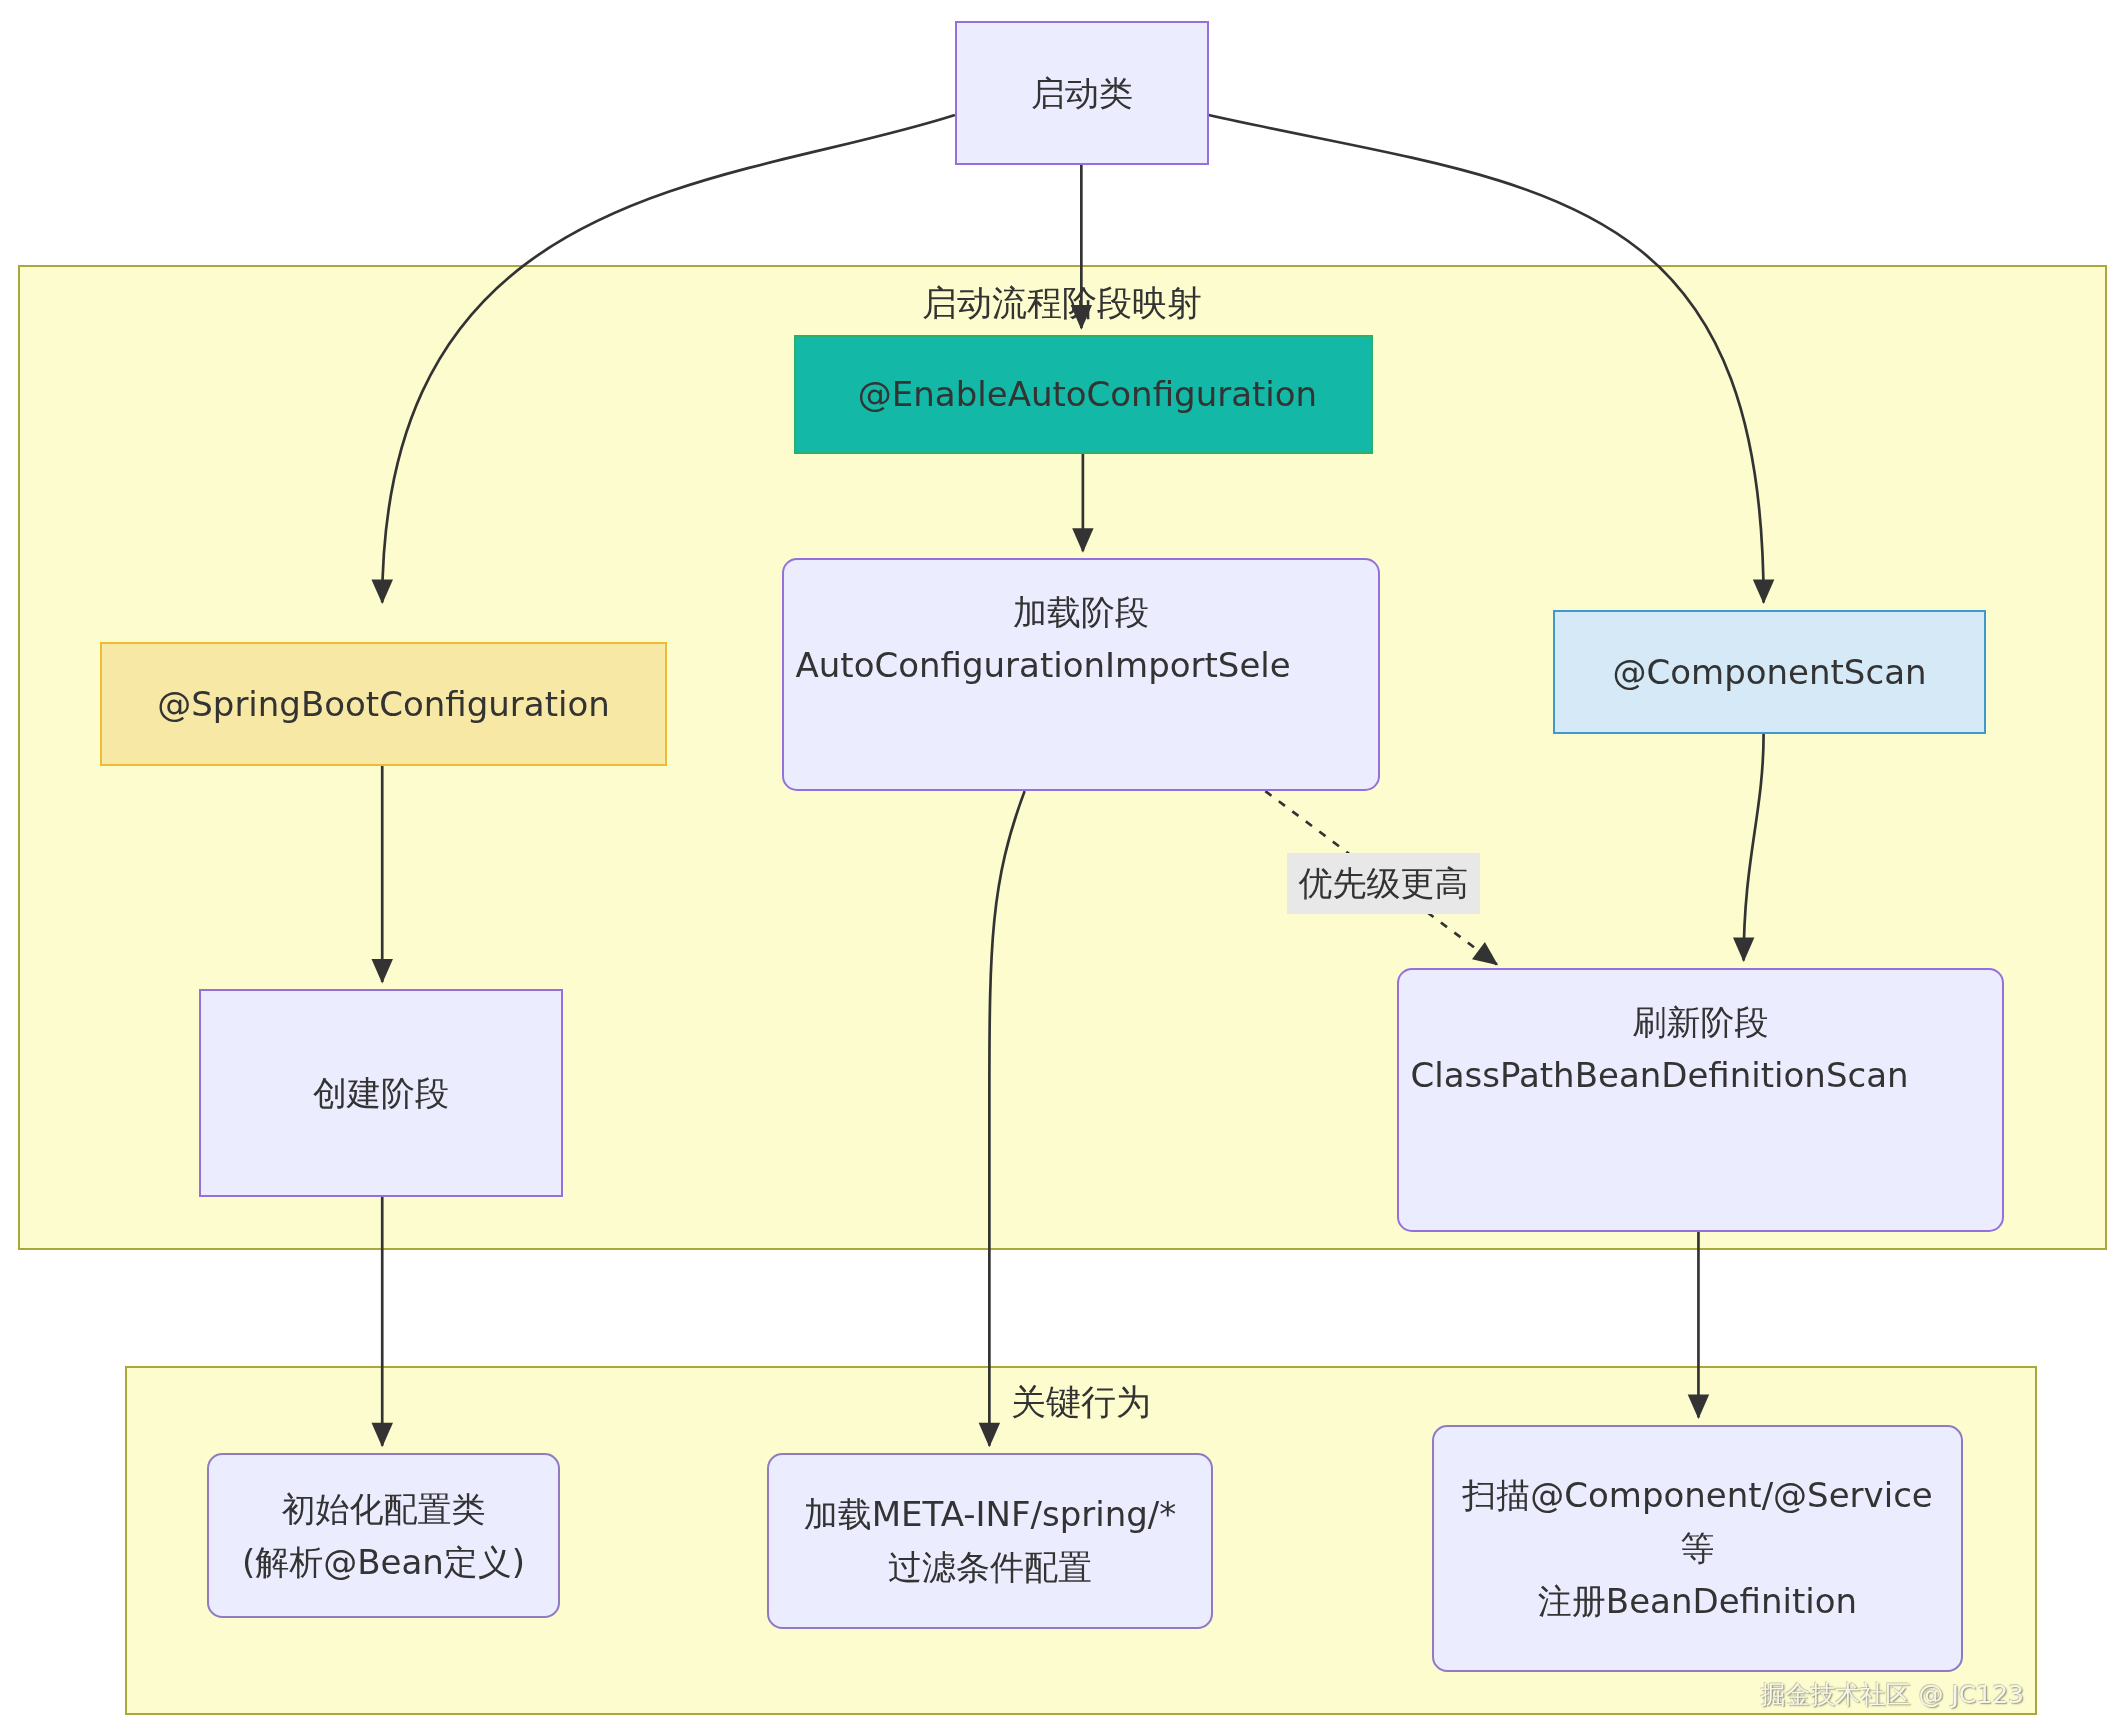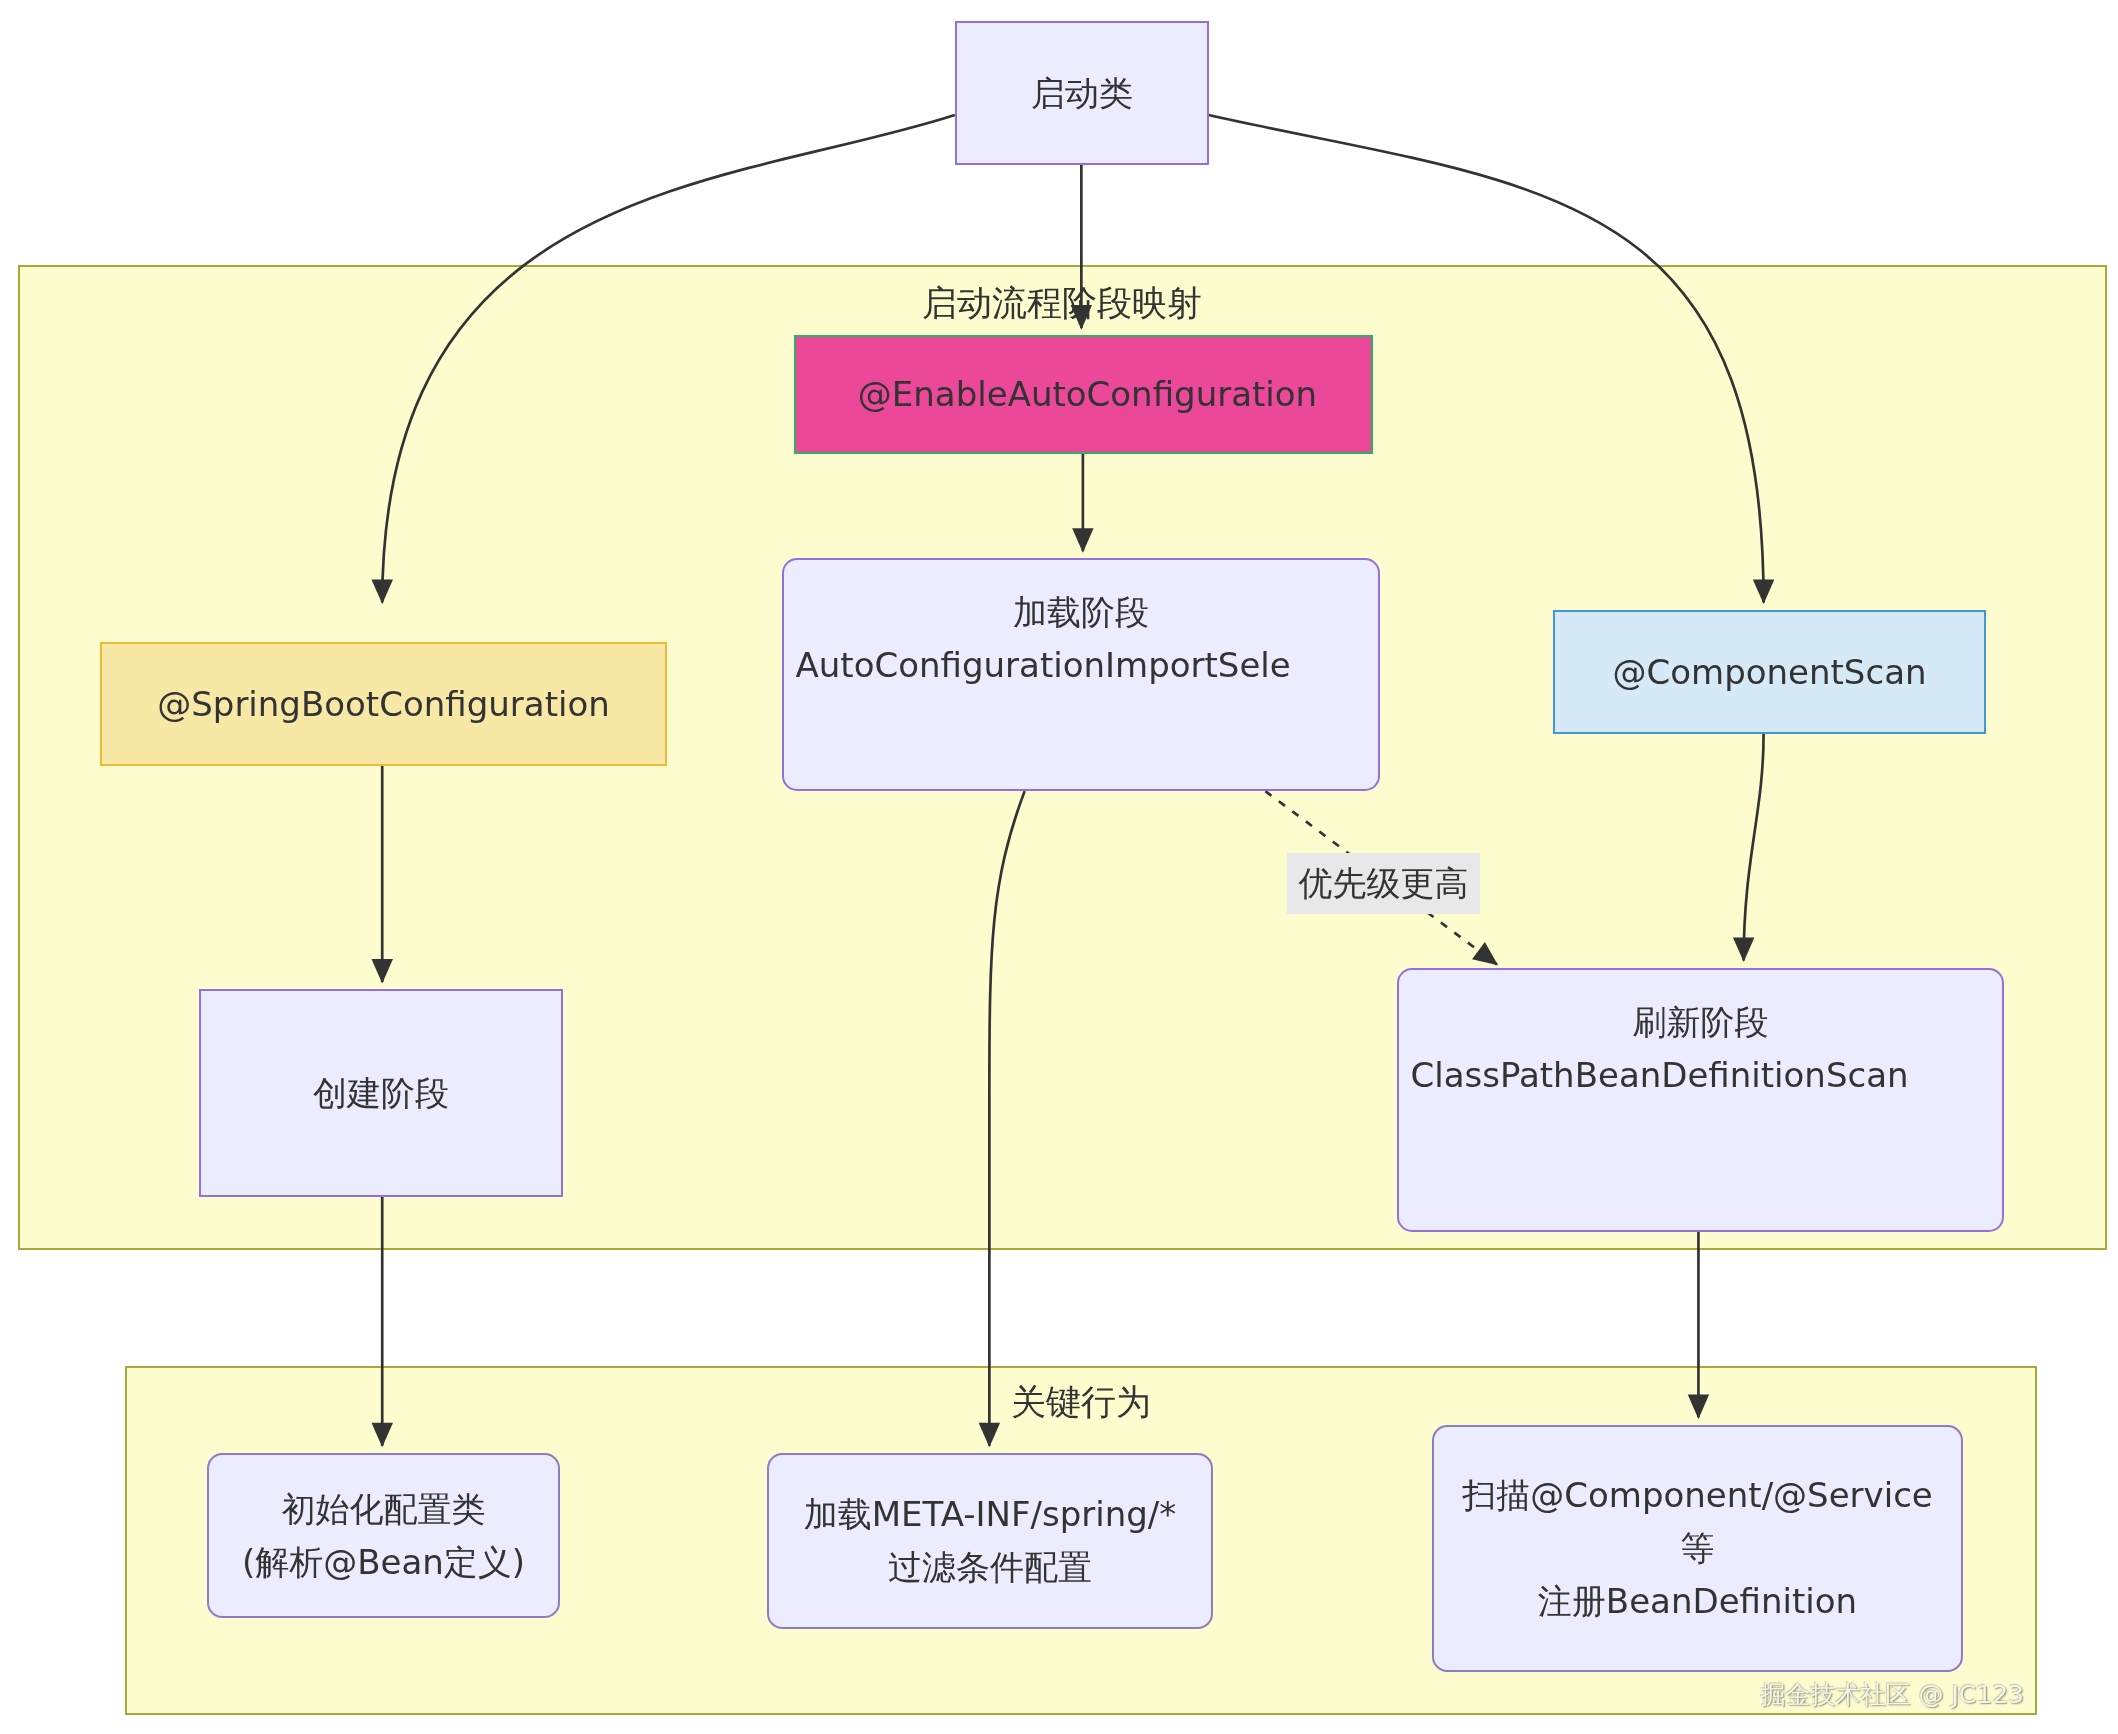--- a/index.html
+++ b/index.html
@@ -46,21 +46,21 @@
     box-sizing: border-box;
     display: flex;
     flex-direction: column;
     align-items: center;
     justify-content: center;
     font-size: 34px;
     line-height: 1.55;
     color: #333333;
     overflow: hidden;
   }
-  .node.green { background: #ec4899; border-color: #2bb06a; padding-left: 8px; }
+  .node.green { background: #14b8a6; border-color: #2bb06a; padding-left: 8px; }
   .node.gold  { background: #f8e8a6; border-color: #eebb33; }
   .node.blue  { background: #d5e9f7; border-color: #3f97d3; }
   .node.rounded { border-radius: 15.3px; border-color: #8e7cc3; }
   .node.topalign { justify-content: flex-start; padding-top: 26px; border-radius: 15px; }
   .line { width: 100%; text-align: center; white-space: nowrap; }
   .line.clip { text-align: left; padding-left: 23px; overflow: hidden; }
   
   .edge-label {
     position: absolute;
     background: #e8e8e8;

